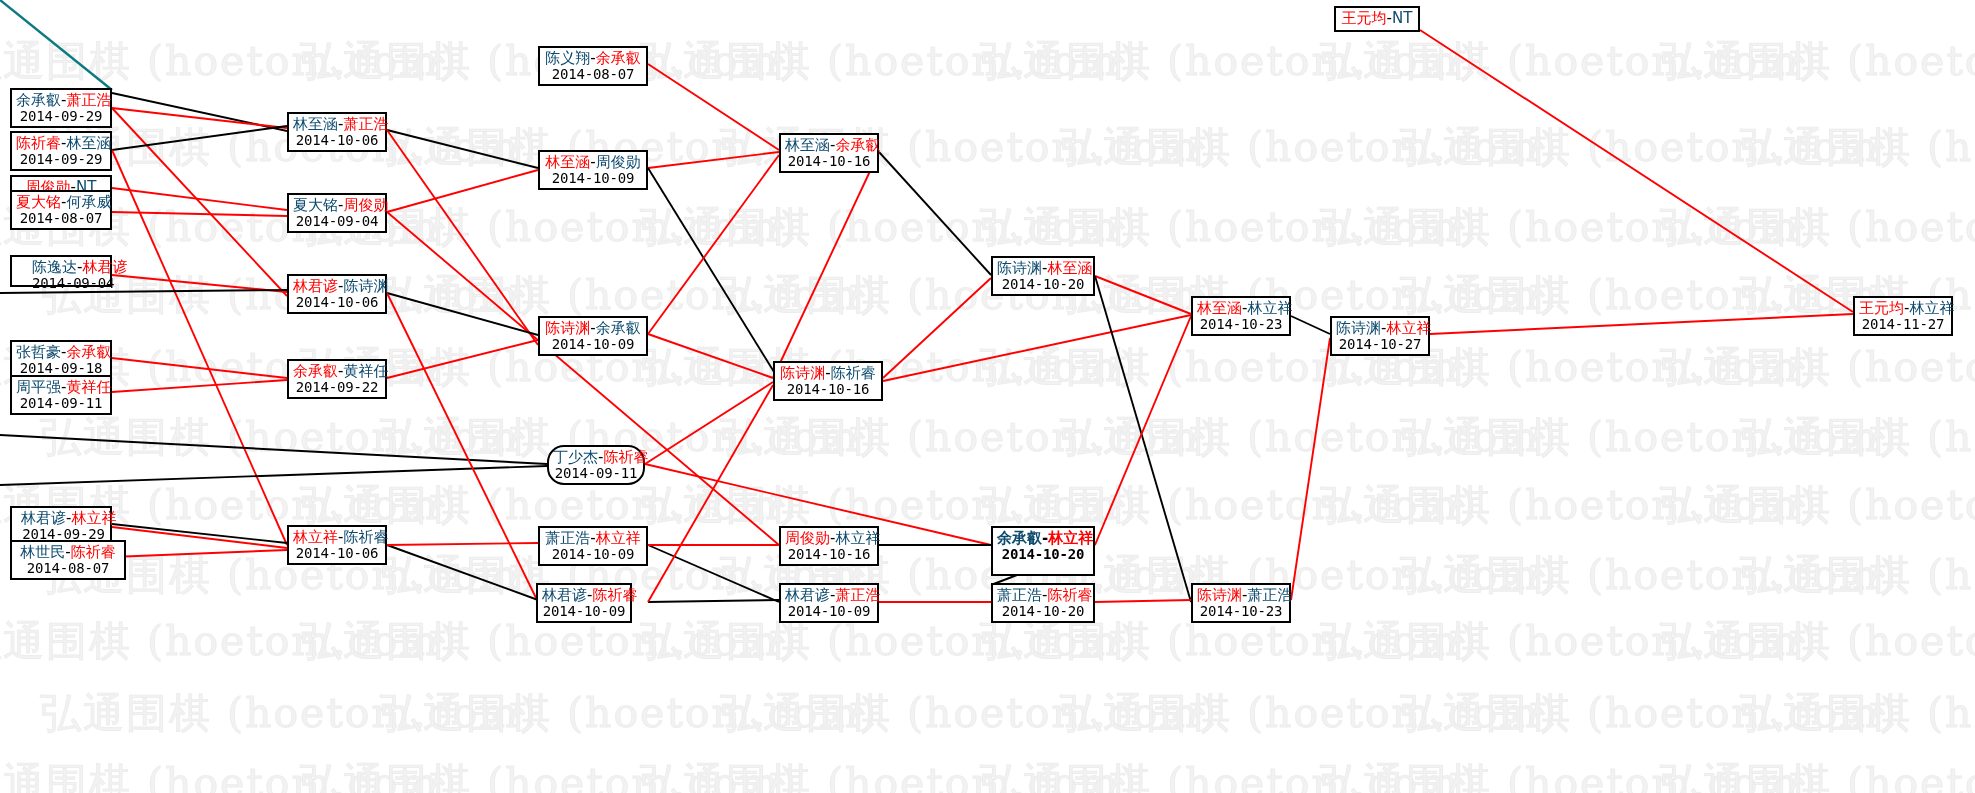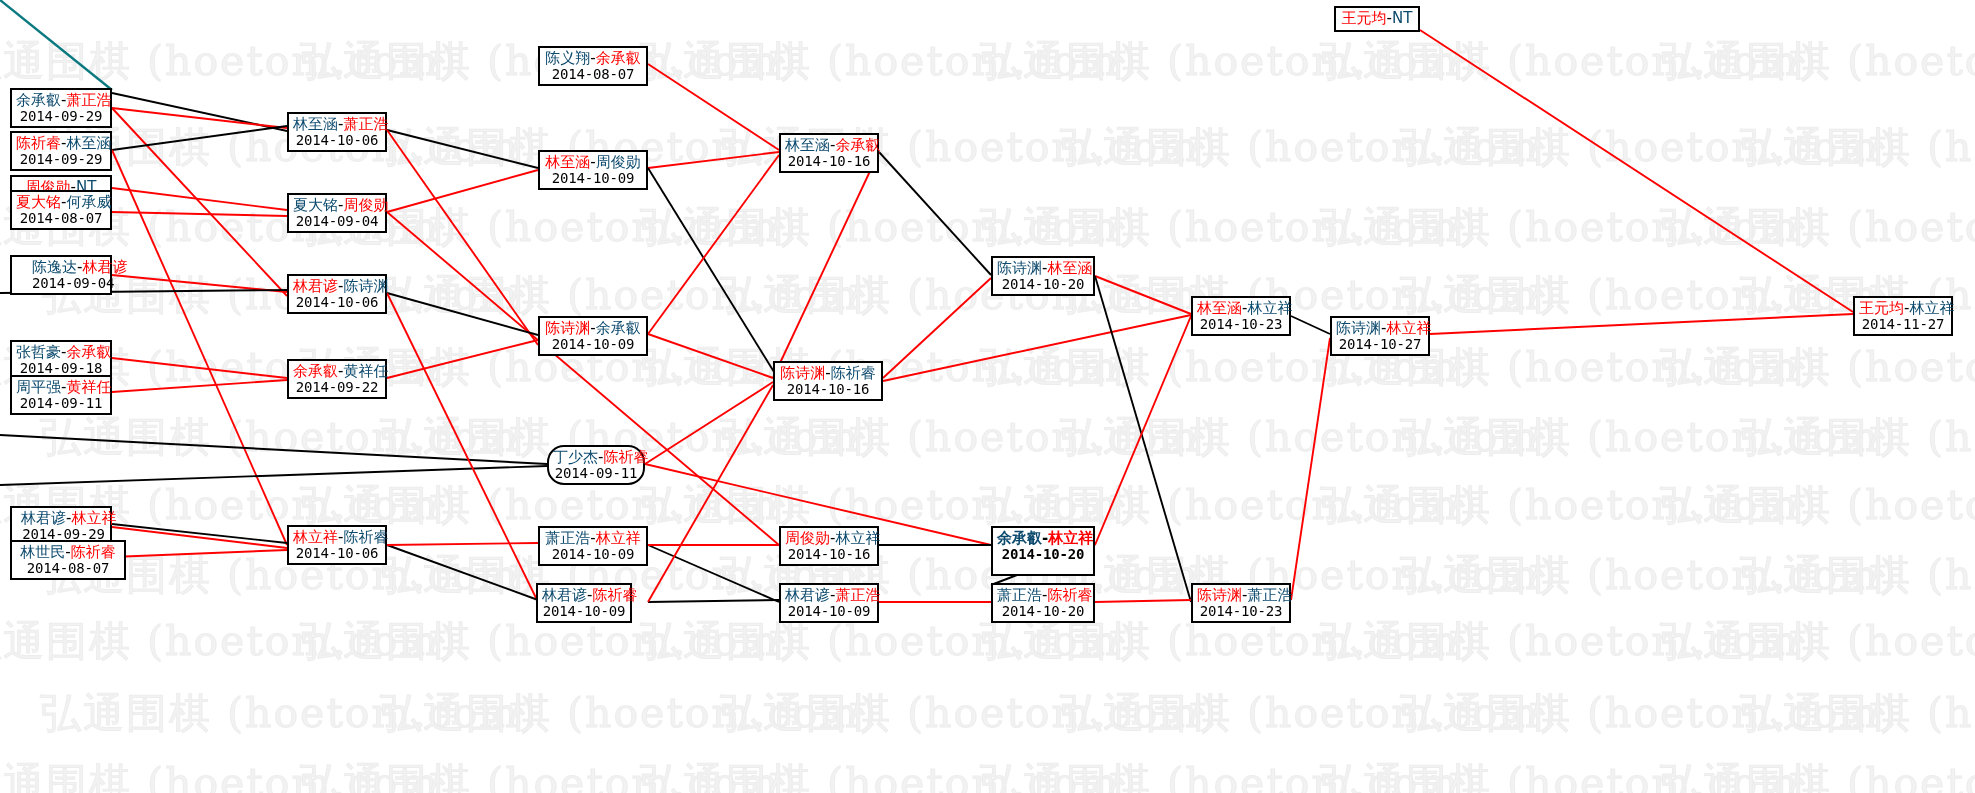--- a/index.html
+++ b/index.html
@@ -176,21 +176,21 @@
         <div class="ln1"><span class="red">陈祈睿</span><span class="sep">-</span><span class="black">林至涵</span></div>
         <div class="ln2">2014-09-29</div>
       </div>
       <div class="node" style="left: 10px; top: 175px; width: 102px;">
         <div class="ln1"><span class="red">周俊勋</span><span class="sep">-</span><span class="black">NT</span></div>
       </div>
       <div class="node" style="left: 10px; top: 190px; width: 102px; height: 40px;">
         <div class="ln1"><span class="red">夏大铭</span><span class="sep">-</span><span class="black">何承威</span></div>
         <div class="ln2">2014-08-07</div>
       </div>
-      <div class="node" style="left: 10px; top: 255px; width: 102px; height: 40px; padding-left: 20px;">
+      <div class="node" style="left: 10px; top: 255px; width: 102px; height: 32px; padding-left: 20px;">
         <div class="ln1"><span class="black">陈逸达</span><span class="sep">-</span><span class="red">林君谚</span></div>
         <div class="ln2">2014-09-04</div>
       </div>
       <div class="node" style="left: 10px; top: 340px; width: 102px; height: 40px;">
         <div class="ln1"><span class="black">张哲豪</span><span class="sep">-</span><span class="red">余承叡</span></div>
         <div class="ln2">2014-09-18</div>
       </div>
       <div class="node" style="left: 10px; top: 375px; width: 102px; height: 40px;">
         <div class="ln1"><span class="black">周平强</span><span class="sep">-</span><span class="red">黄祥任</span></div>
         <div class="ln2">2014-09-11</div>

